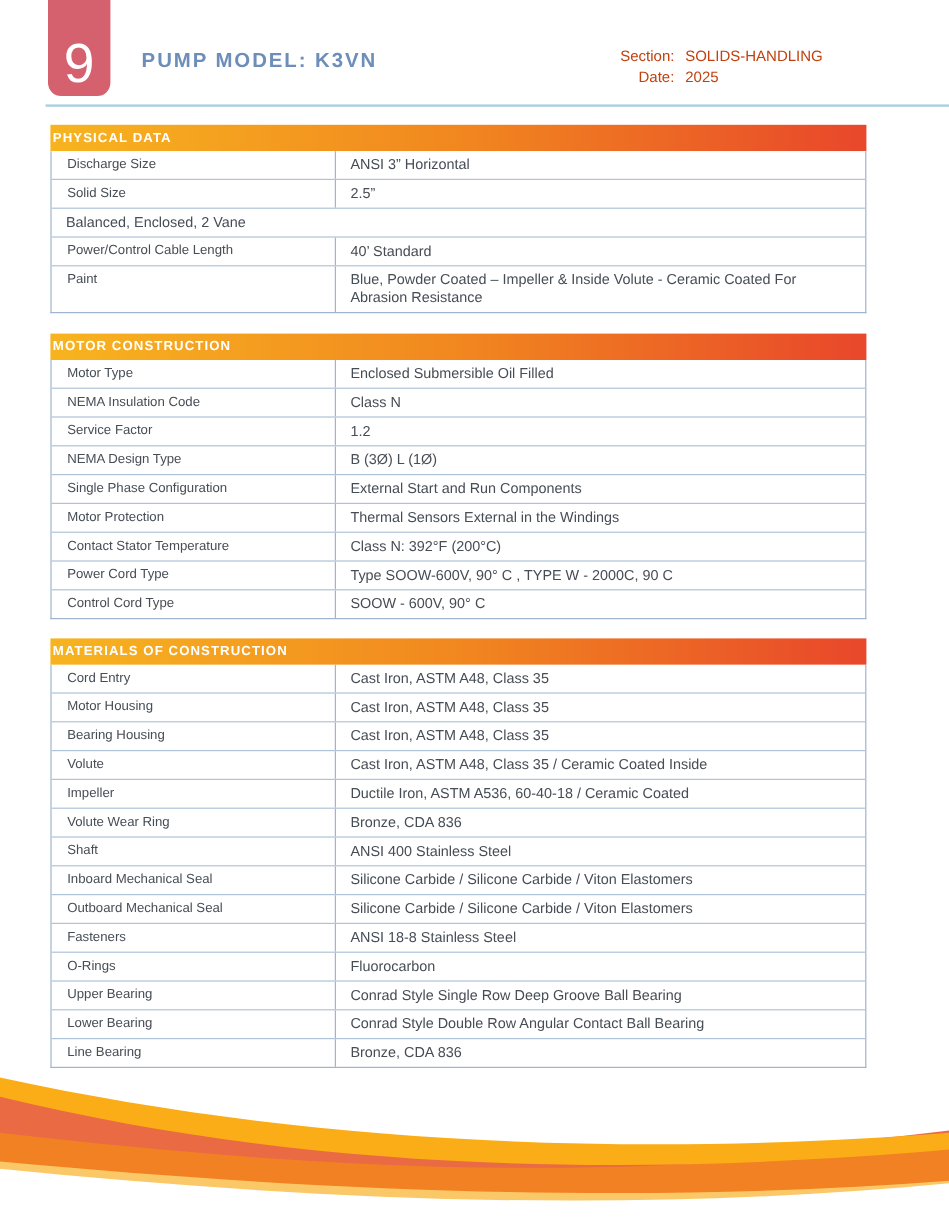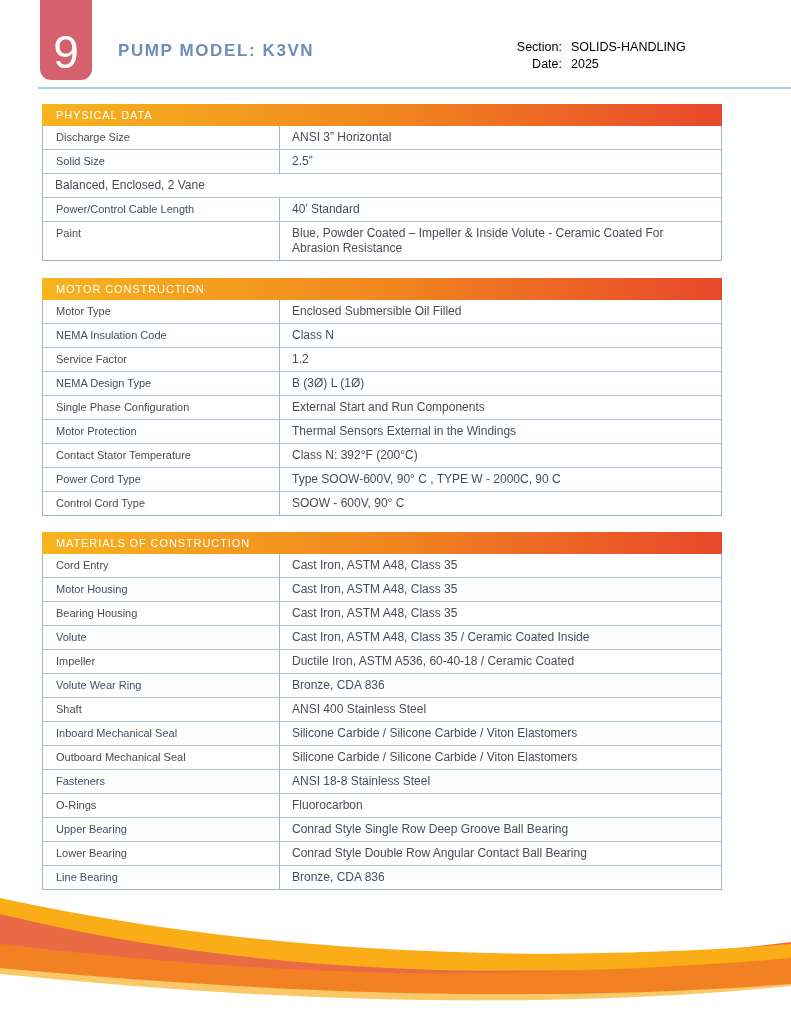--- a/index.html
+++ b/index.html
@@ -23,37 +23,37 @@
   }
   .page-title{
     position:absolute;left:118px;top:41px;
     color:var(--title-blue,#6C8EB8);
     font-size:17px;font-weight:700;letter-spacing:1.6px;
   }
   .meta{
     position:absolute;left:470px;top:40px;width:260px;
     display:grid;grid-template-columns:92px 1fr;
     column-gap:9px;row-gap:1px;
-    font-size:12.5px;color:#000000;line-height:1.25;
+    font-size:12.5px;color:#c2410c;line-height:1.25;
   }
   .meta .lbl{text-align:right;}
   .top-rule{
     position:absolute;left:38px;top:87px;width:753px;height:2px;
     background:var(--divider-blue,#A9D0E0);
   }
   
   .tables{position:absolute;left:42px;top:104px;width:680px;}
   .tbl{width:680px;}
   .tbl + .tbl{margin-top:17px;}
   .tbl:nth-child(3){margin-top:16px;}
   .tbl-header{
     height:22px;box-sizing:border-box;
     background:linear-gradient(90deg,var(--header-gradient-start,#F7B41F) 0%,var(--header-gradient-mid,#F1851F) 52%,var(--header-gradient-end,#E8472B) 100%);
-    color:#fff;font-size:11px;letter-spacing:.9px;font-weight:400;
-    display:flex;align-items:center;padding-left:14px;
+    color:#fff;font-size:11px;letter-spacing:.9px;font-weight:700;
+    display:flex;align-items:center;padding-left:2px;
   }
   .tbl-body{
     border:1px solid var(--table-border,#9FB5CE);
     border-top:none;box-sizing:border-box;background:#fff;
   }
   .t-row{display:flex;align-items:stretch;}
   .t-row + .t-row{border-top:1px solid var(--table-border-light,#AEC2D8);}
   .t-label{
     flex:0 0 237px;box-sizing:border-box;
     border-right:1px solid var(--table-border,#9FB5CE);

